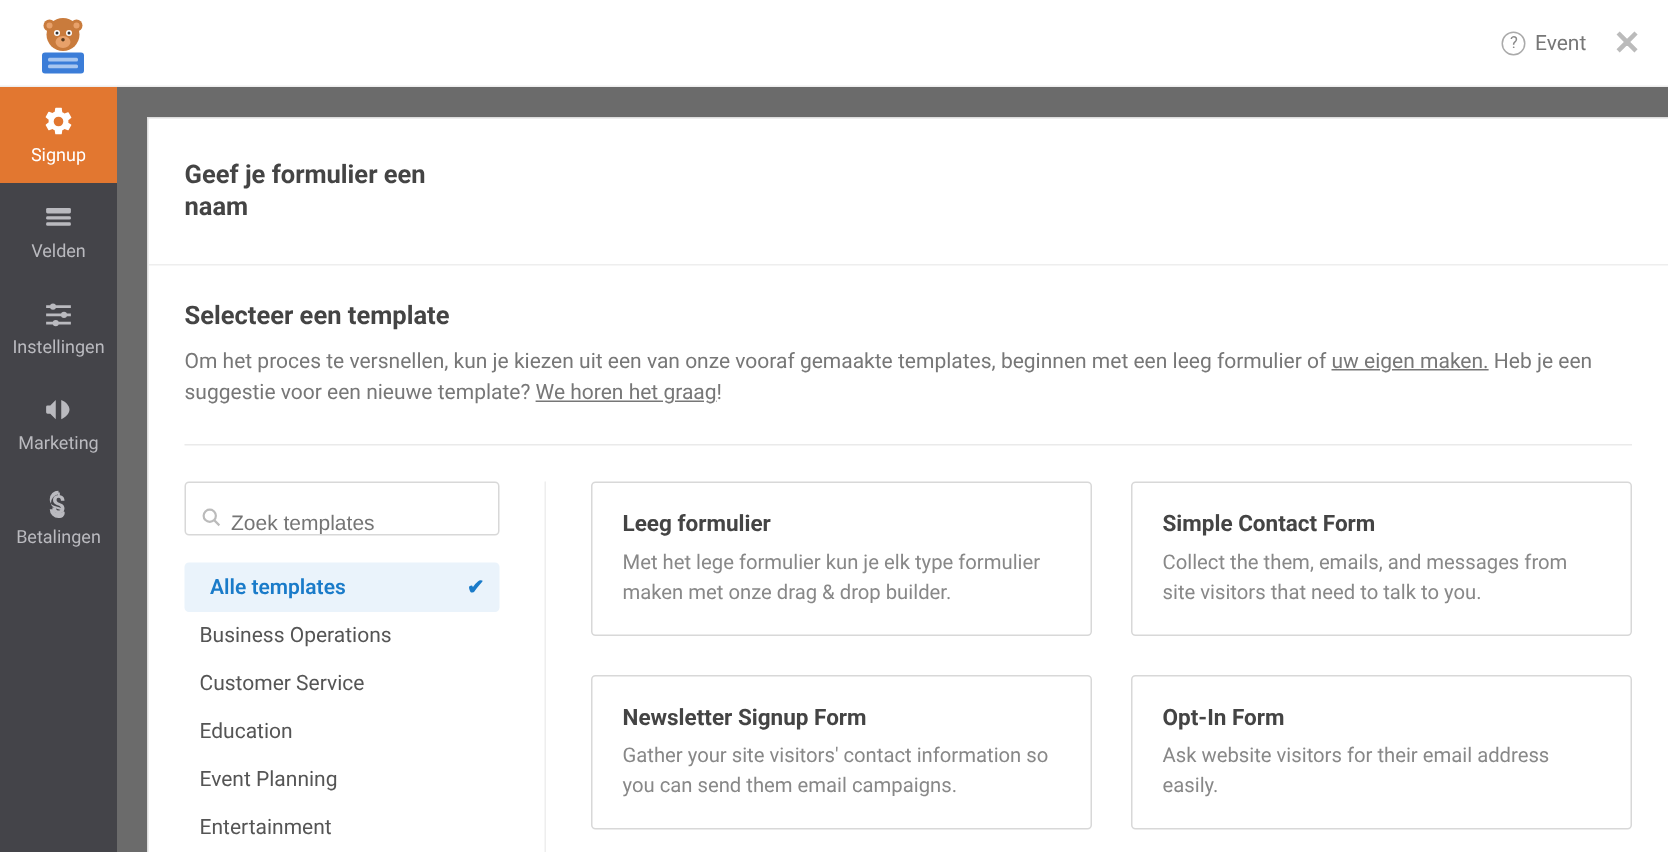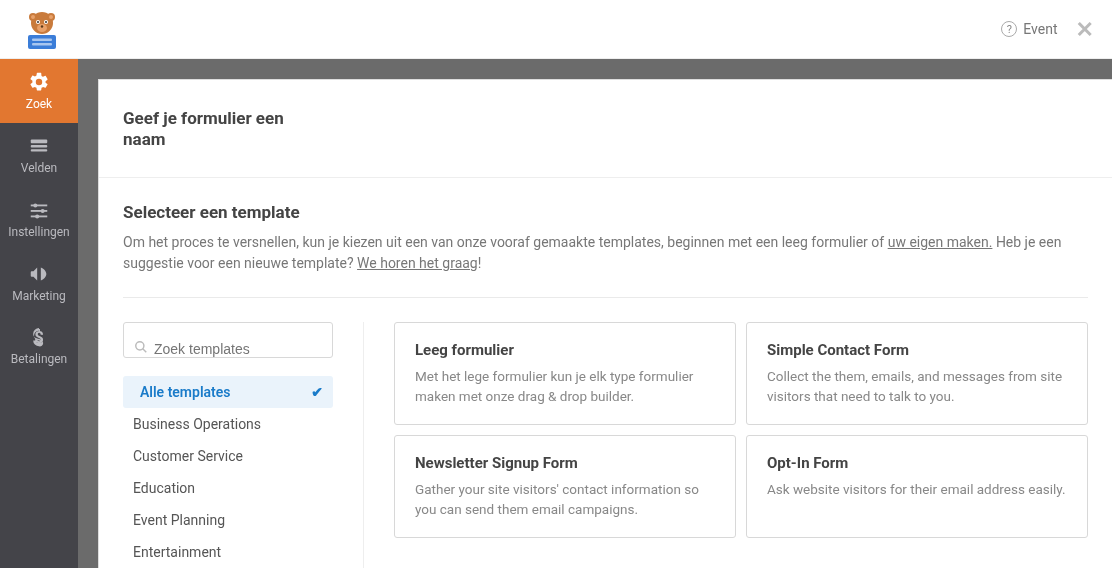--- a/index.html
+++ b/index.html
@@ -48,21 +48,21 @@
   .search-wrap { border:1px solid #d8d8d8; border-radius:3px; height:36px; display:flex; align-items:flex-end; padding:0 10px; margin-bottom:18px; }
   .search-wrap .mag { color:#bbb; margin-right:6px; font-size:14px; }
   .search-wrap input { border:none; outline:none; font-size:14px; color:#555; flex:1; background:transparent; }
   .cat-list { list-style:none; display:flex; flex-direction:column; }
   .cat-item { font-size:14px; color:#555; padding:8px 10px; border-radius:3px; cursor:pointer; display:flex; align-items:center; justify-content:space-between; }
   .cat-item.active { background:#eaf3fb; color:#1a7bc9; font-weight:600;padding-left:17px; }
   .cat-item.active .check { color:#1a7bc9; font-size:14px; }
   .cat-item:not(.active) .check { display:none; }
 
   
-  .tmpl-col { flex:1; display:grid; grid-template-columns:1fr 1fr; gap:10px; align-content:start; border-left:1px solid #eee; padding-left:30px; }
+  .tmpl-col { flex:1; display:grid; grid-template-columns:1fr 1fr; gap:26px; align-content:start; border-left:1px solid #eee; padding-left:30px; }
   .tmpl-card { border:1px solid #d8d8d8; border-radius:3px; padding:18px 20px; cursor:pointer; background:#fff; min-height:94px; }
   .tmpl-title { font-size:15px; font-weight:700; color:#444; margin-bottom:8px; }
   .tmpl-desc { font-size:13.5px; color:#888; line-height:1.45; }
 </style>
 </head>
 <body>
 
 <div class="app">
 
   <div class="topbar">
@@ -96,21 +96,21 @@
 
   <div class="body">
 
     <div class="sidebar">
       <div class="nav-item active">
         <span class="nav-icon">
           <svg width="22" height="22" viewBox="0 0 24 24" fill="currentColor">
               <path d="M19.14,12.94a7.14,7.14,0,0,0,.06-.94,7.14,7.14,0,0,0-.06-.94l2.03-1.58a.5.5,0,0,0,.12-.64l-1.92-3.32a.5.5,0,0,0-.6-.22l-2.39.96a7.03,7.03,0,0,0-1.62-.94l-.36-2.54A.5.5,0,0,0,13.9,2h-3.8a.5.5,0,0,0-.5.42L9.24,4.96a7.03,7.03,0,0,0-1.62.94l-2.39-.96a.5.5,0,0,0-.6.22L2.71,8.48a.5.5,0,0,0,.12.64L4.86,10.7a7.14,7.14,0,0,0-.06.94,7.14,7.14,0,0,0,.06.94L2.83,14.16a.5.5,0,0,0-.12.64l1.92,3.32a.5.5,0,0,0,.6.22l2.39-.96a7.03,7.03,0,0,0,1.62.94l.36,2.54a.5.5,0,0,0,.5.42h3.8a.5.5,0,0,0,.5-.42l.36-2.54a7.03,7.03,0,0,0,1.62-.94l2.39.96a.5.5,0,0,0,.6-.22l1.92-3.32a.5.5,0,0,0-.12-.64ZM12,15.5A3.5,3.5,0,1,1,15.5,12,3.5,3.5,0,0,1,12,15.5Z"></path>
             </svg>
         </span>
-        <span class="nav-label">Zoek</span>
+        <span class="nav-label">Signup</span>
       </div>
       <div class="nav-item">
         <span class="nav-icon">
           <svg width="22" height="22" viewBox="0 0 24 24" fill="currentColor">
               <rect x="3" y="5" width="18" height="4" rx="1"></rect>
               <rect x="3" y="11" width="18" height="2.5" rx="1"></rect>
               <rect x="3" y="15.5" width="18" height="2.5" rx="1"></rect>
             </svg>
         </span>
         <span class="nav-label">Velden</span>

